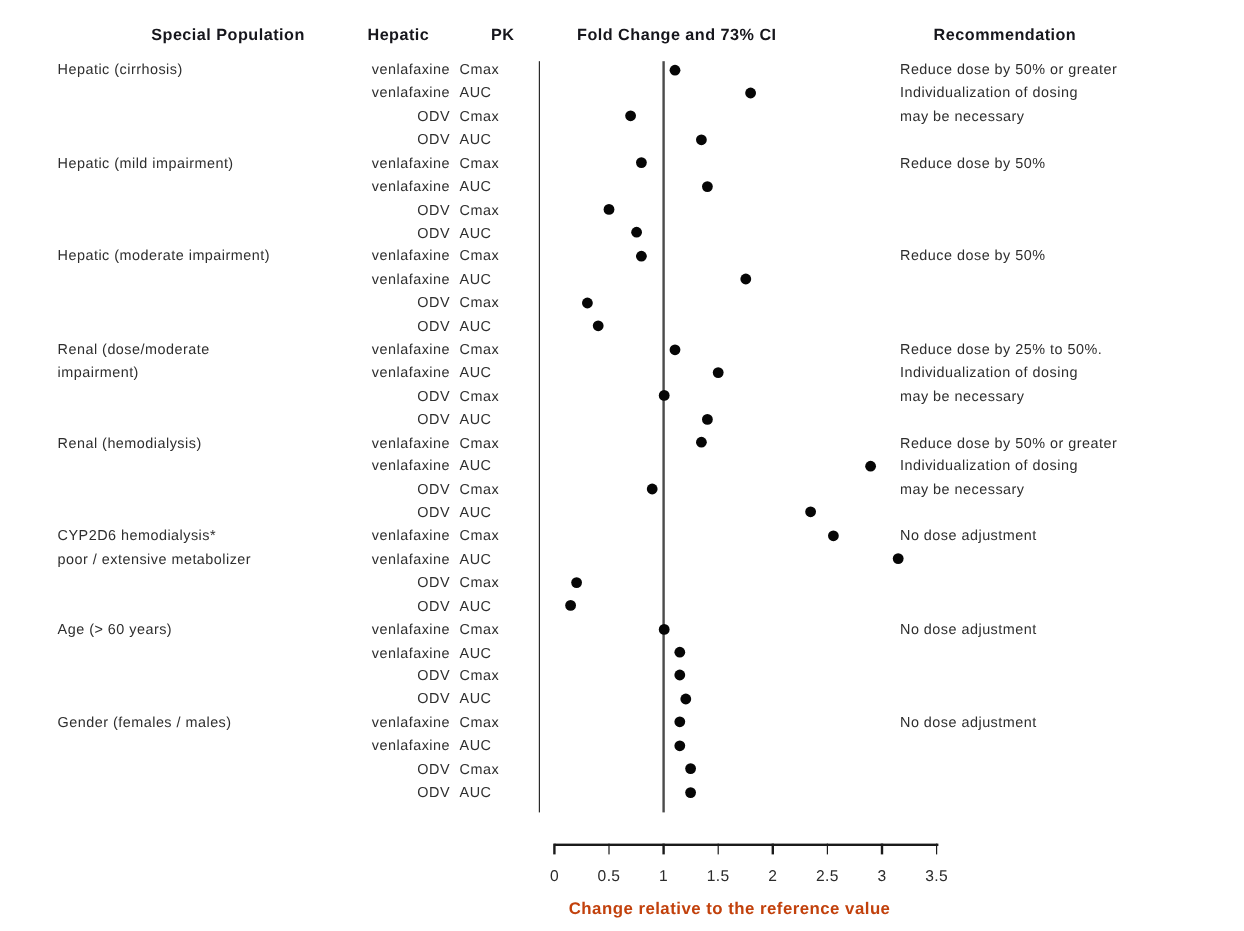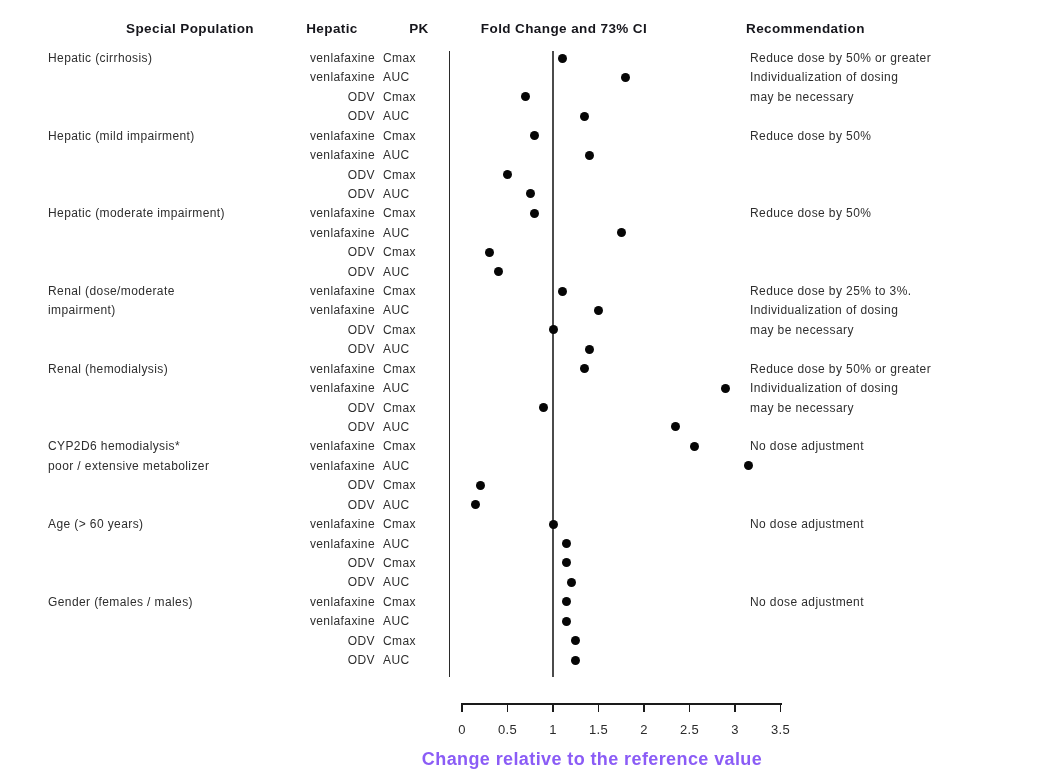--- a/index.html
+++ b/index.html
@@ -32,34 +32,34 @@
   .vline{position:absolute;top:51px;height:626px;}
   .vline.left-line{left:449px;width:1.4px;background:#2a2a2a;}
   .vline.ref-line{left:552px;width:2px;background:#4b4b4b;}
   .axis-line{position:absolute;top:703px;left:461.5px;width:320px;height:1.6px;background:#1a1a1a;}
   .tick{position:absolute;top:703px;width:1.6px;height:9px;background:#1a1a1a;}
   .tick-label{
     position:absolute;top:722px;width:44px;text-align:center;
     font-size:13px;letter-spacing:0.3px;color:#2b2b2b;
   }
   .axis-title{
-    position:absolute;top:749px;left:592px;transform:translateX(-50%);
-    font-size:18px;font-weight:bold;color:#8b5cf6;letter-spacing:0.4px;white-space:nowrap;
+    position:absolute;top:749px;left:608px;transform:translateX(-50%);
+    font-size:14px;font-weight:bold;color:#c2410c;letter-spacing:0.4px;white-space:nowrap;
   }
 </style>
 </head>
 <body>
 
 <div class="figure">
 
   <div class="hdr centered" style="left:190px">Special Population</div>
   <div class="hdr centered" style="left:332px">Hepatic</div>
   <div class="hdr centered" style="left:419px">PK</div>
   <div class="hdr centered" style="left:564px">Fold Change and 73% CI</div>
-  <div class="hdr" style="left:746px">Recommendation</div>
+  <div class="hdr" style="left:778px">Recommendation</div>
 
   <div class="vline left-line"></div>
   <div class="vline ref-line"></div>
 
   <div id="rows-layer">
       <div class="cell pop" style="top: 49px;">Hepatic (cirrhosis)</div>
       <div class="cell analyte" style="top: 49px; left: 245px; width: 130px;">venlafaxine</div>
       <div class="cell pk" style="top: 49px; left: 383px; width: 56px;">Cmax</div>
       <div class="dot" style="top: 53.5px; left: 557.6px;"></div>
       <div class="cell rec" style="top: 49px;">Reduce dose by 50% or greater</div>
@@ -99,21 +99,21 @@
       <div class="cell analyte" style="top: 243.2px; left: 245px; width: 130px;">ODV</div>
       <div class="cell pk" style="top: 243.2px; left: 383px; width: 56px;">Cmax</div>
       <div class="dot" style="top: 247.7px; left: 484.8px;"></div>
       <div class="cell analyte" style="top: 262.62px; left: 245px; width: 130px;">ODV</div>
       <div class="cell pk" style="top: 262.62px; left: 383px; width: 56px;">AUC</div>
       <div class="dot" style="top: 267.12px; left: 493.9px;"></div>
       <div class="cell pop" style="top: 282.04px;">Renal (dose/moderate</div>
       <div class="cell analyte" style="top: 282.04px; left: 245px; width: 130px;">venlafaxine</div>
       <div class="cell pk" style="top: 282.04px; left: 383px; width: 56px;">Cmax</div>
       <div class="dot" style="top: 286.54px; left: 557.6px;"></div>
-      <div class="cell rec" style="top: 282.04px;">Reduce dose by 25% to 3%.</div>
+      <div class="cell rec" style="top: 282.04px;">Reduce dose by 25% to 50%.</div>
       <div class="cell pop" style="top: 301.46px;">impairment)</div>
       <div class="cell analyte" style="top: 301.46px; left: 245px; width: 130px;">venlafaxine</div>
       <div class="cell pk" style="top: 301.46px; left: 383px; width: 56px;">AUC</div>
       <div class="dot" style="top: 305.96px; left: 594px;"></div>
       <div class="cell rec" style="top: 301.46px;">Individualization of dosing</div>
       <div class="cell analyte" style="top: 320.88px; left: 245px; width: 130px;">ODV</div>
       <div class="cell pk" style="top: 320.88px; left: 383px; width: 56px;">Cmax</div>
       <div class="dot" style="top: 325.38px; left: 548.5px;"></div>
       <div class="cell rec" style="top: 320.88px;">may be necessary</div>
       <div class="cell analyte" style="top: 340.3px; left: 245px; width: 130px;">ODV</div>

